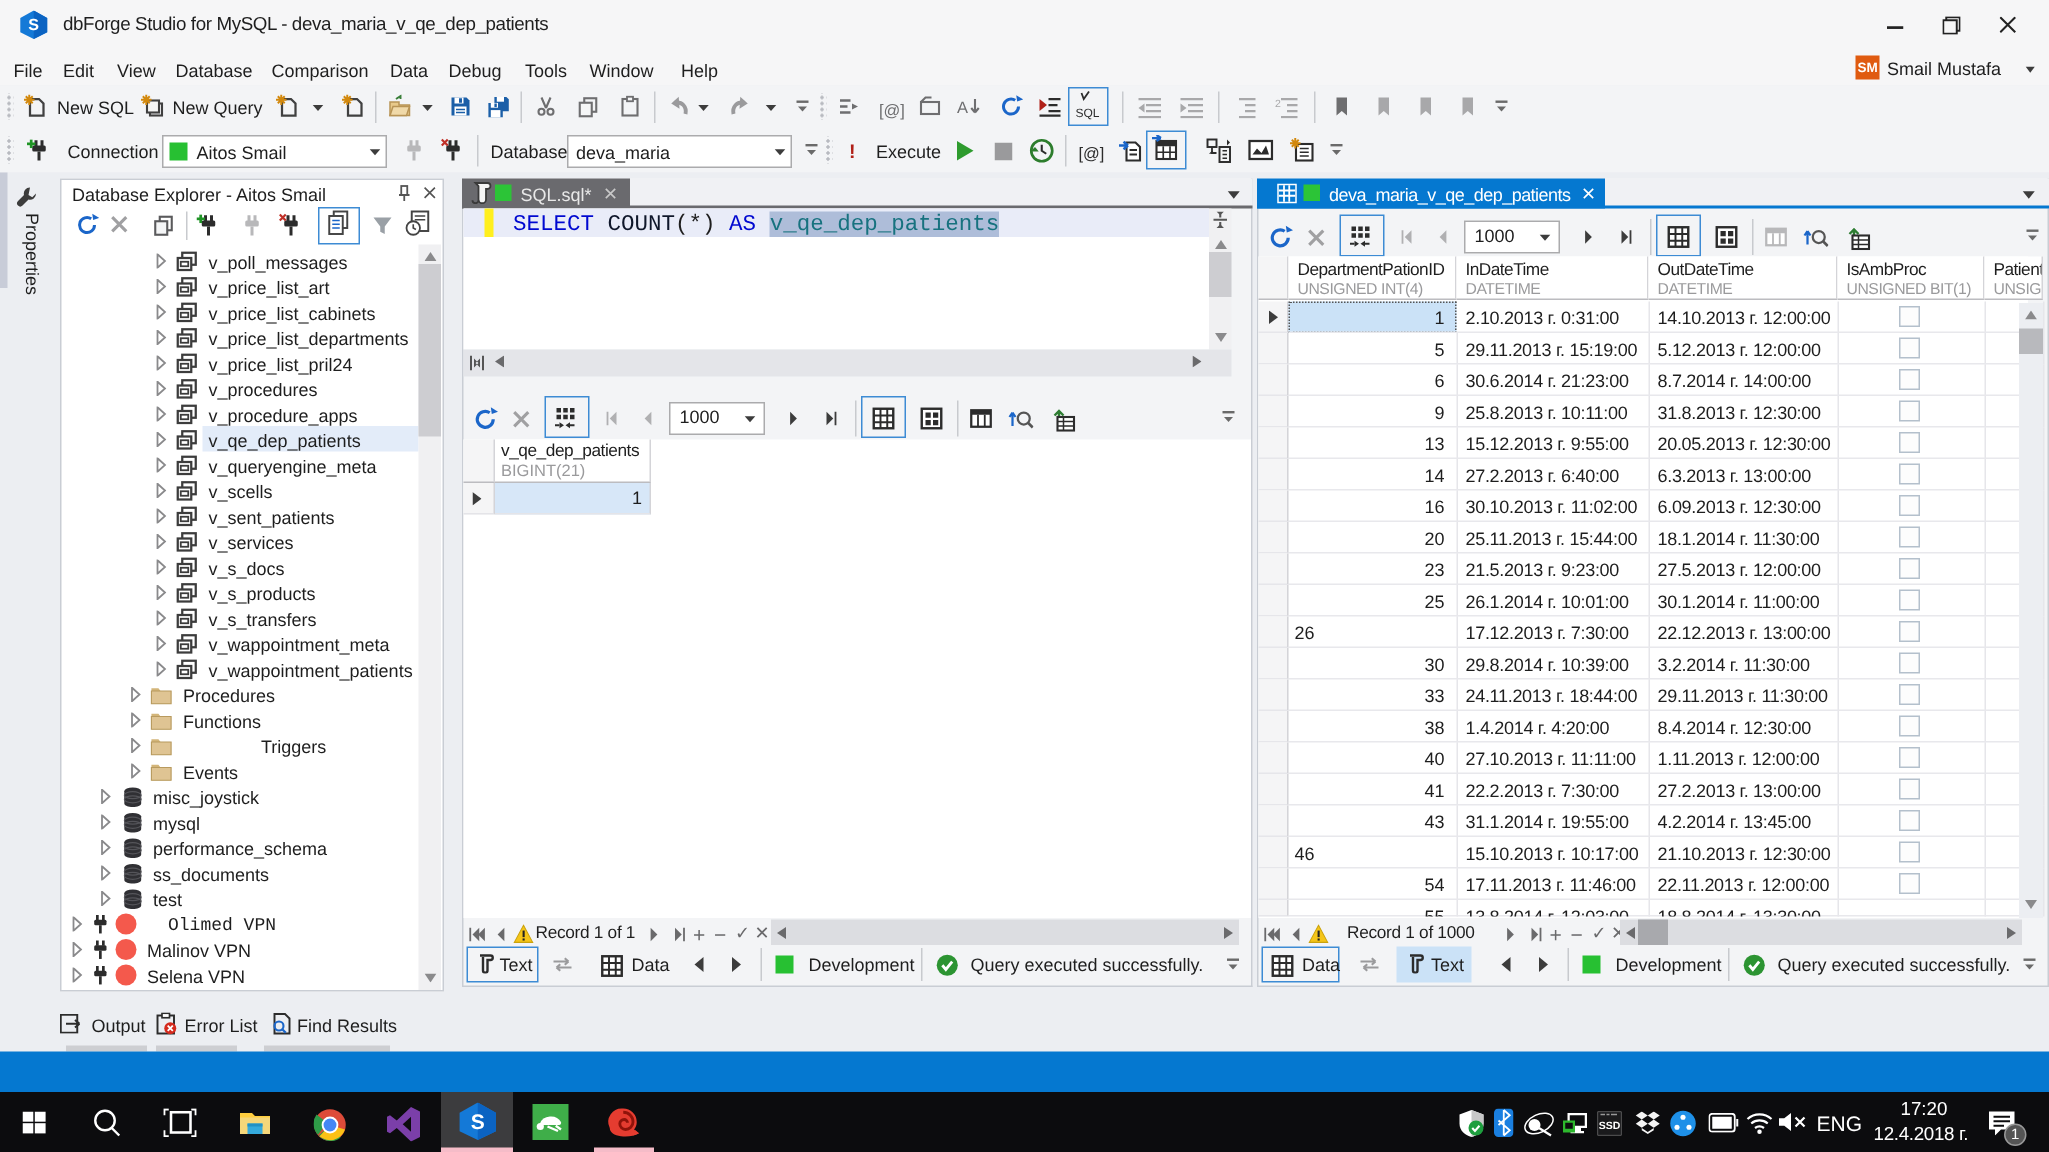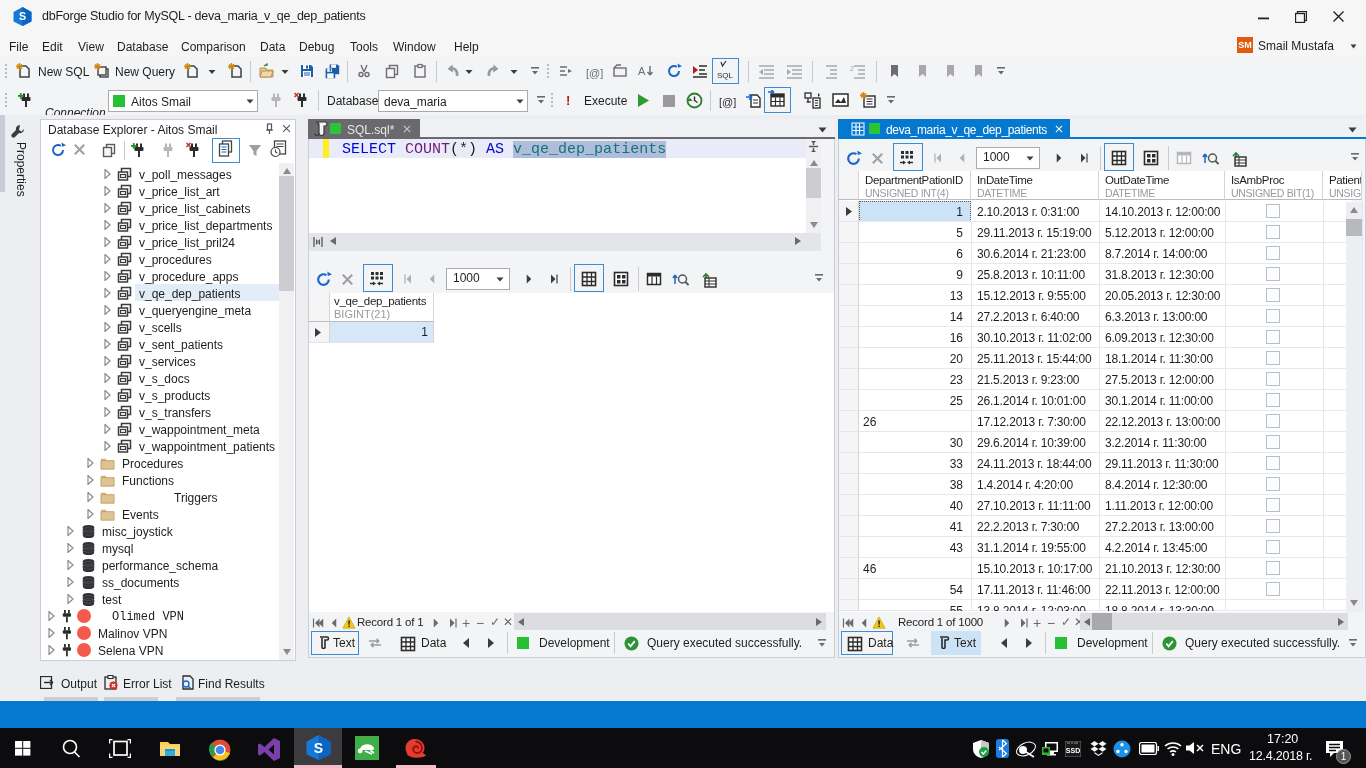--- a/index.html
+++ b/index.html
@@ -210,21 +210,21 @@
 <svg class="ic" style="left:18px;top:92px;" width="16" height="16" viewBox="0 0 16 16">
     <g fill="#2c2c2c">
       <rect x="5" y="1.5" width="2" height="4"></rect>
       <rect x="9" y="1.5" width="2" height="4"></rect>
       <rect x="3.5" y="5" width="9" height="4" rx="1"></rect>
       <rect x="7" y="9" width="2" height="6"></rect>
     </g>
     <rect x="0" y="3" width="5.6" height="1.8" fill="#1f9425"></rect>
     <rect x="1.9" y="1.1" width="1.8" height="5.6" fill="#1f9425"></rect>
   </svg>
-<div class="abs" style="left:45px;top:106px;font-style:italic;">Connection</div>
+<div class="abs" style="left:45px;top:94px;">Connection</div>
 <div class="abs" style="left:108px;top:90px;width:150px;height:22px;background:#fff;border:1px solid #ababad;"></div>
 <div class="abs" style="left:113px;top:95px;width:12px;height:12px;background:#27c032;"></div>
 <div class="abs" style="left:131px;top:95px;">Aitos Smail</div>
 <svg class="ic" style="left:246px;top:99px;" width="8" height="5" viewBox="0 0 8 5">
     <path d="M0.5 0.5l3.5 4 3.5-4z" fill="#3c3c3c"></path>
   </svg>
 <svg class="ic" style="left:268px;top:92px;" width="16" height="16" viewBox="0 0 16 16">
     <g fill="#b8b8ba">
       <rect x="5" y="1.5" width="2" height="4"></rect>
       <rect x="9" y="1.5" width="2" height="4"></rect>
@@ -670,21 +670,21 @@
 <div class="abs" style="left:347px;top:123px;color:#e8e8e8;">SQL.sql*</div>
 <svg class="ic" style="left:402px;top:124px;" width="10" height="10" viewBox="0 0 16 16">
     <path d="M3 3l10 10M13 3L3 13" stroke="#c8c8c8" stroke-width="1.8" fill="none"></path>
   </svg>
 <svg class="ic" style="left:818px;top:127px;" width="9" height="6" viewBox="0 0 9 6">
     <path d="M0.5 0.5l4 5 4-5z" fill="#3c3c3c"></path>
   </svg>
 <div class="abs" style="left:309px;top:139px;width:497px;height:94px;background:#fff;"></div>
 <div class="abs" style="left:309px;top:139px;width:497px;height:19px;background:#e9ecf8;"></div>
 <div class="abs" style="left:323px;top:139px;width:6px;height:19px;background:#ffef1e;"></div>
-<div class="abs" style="left:342px;top:141px;font-family:'Liberation Mono',monospace;font-size:15px;white-space:pre;"><span style="color:#0008d0;">SELECT</span> <span style="color:#701a75;">COUNT</span><span style="color:#1e1e1e;">(*)</span> <span style="color:#0008d0;">AS</span> <span style="background:#aebdd9;color:#17727f;">v_qe_dep_patients</span></div>
+<div class="abs" style="left:342px;top:141px;font-family:'Liberation Mono',monospace;font-size:15px;white-space:pre;"><span style="color:#0008d0;">SELECT</span> <span style="color:#0f172a;">COUNT</span><span style="color:#1e1e1e;">(*)</span> <span style="color:#0008d0;">AS</span> <span style="background:#aebdd9;color:#17727f;">v_qe_dep_patients</span></div>
 <div class="abs" style="left:806px;top:139px;width:15px;height:94px;background:#f0f0f2;"></div>
 <svg class="ic" style="left:808px;top:141px;" width="11" height="11" viewBox="0 0 11 11">
     <path d="M1 5.5h9M5.5 1v3M5.5 10v-3" stroke="#555" stroke-width="1.4"></path>
     <path d="M3 0h5L5.5 2.5zM3 11h5L5.5 8.5z" fill="#555"></path>
   </svg>
 <svg class="ic" style="left:810px;top:160px;" width="8" height="6" viewBox="0 0 8 6">
     <path d="M4 0L0 6h8z" fill="#8a8a8c"></path>
   </svg>
 <svg class="ic" style="left:810px;top:222px;" width="8" height="6" viewBox="0 0 8 6">
     <path d="M4 6L0 0h8z" fill="#8a8a8c"></path>
@@ -1081,21 +1081,21 @@
 <div class="abs" style="left:1105px;top:415px;white-space:nowrap;height:17px;overflow:hidden;width:124px;letter-spacing:-0.2px;">22.12.2013 г. 13:00:00</div>
 <div class="abs" style="left:1266px;top:414px;width:14px;height:14px;background:#fdfdfd;border:1px solid #b4c0cc;"></div>
 <div class="abs" style="left:839px;top:432px;width:20px;height:21px;background:#f5f5f6;border-right:1px solid #d4d4d8;border-bottom:1px solid #e6e6ea;overflow:hidden;"></div>
 <div class="abs" style="left:971px;top:432px;width:0px;height:21px;border-right:1px solid #e6e6ea;"></div>
 <div class="abs" style="left:1099px;top:432px;width:0px;height:21px;border-right:1px solid #e6e6ea;"></div>
 <div class="abs" style="left:1225px;top:432px;width:0px;height:21px;border-right:1px solid #e6e6ea;"></div>
 <div class="abs" style="left:1323px;top:432px;width:0px;height:21px;border-right:1px solid #e6e6ea;"></div>
 <div class="abs" style="left:1362px;top:432px;width:0px;height:21px;border-right:1px solid #e6e6ea;"></div>
 <div class="abs" style="left:859px;top:452px;width:493px;height:1px;background:#e8e8ec;"></div>
 <div class="abs" style="left:863px;top:436px;width:100px;text-align:right;height:17px;overflow:hidden;">30</div>
-<div class="abs" style="left:977px;top:436px;white-space:nowrap;height:17px;overflow:hidden;width:124px;letter-spacing:-0.2px;">29.6.2014 г. 10:39:00</div>
+<div class="abs" style="left:977px;top:436px;white-space:nowrap;height:17px;overflow:hidden;width:124px;letter-spacing:-0.2px;">29.8.2014 г. 10:39:00</div>
 <div class="abs" style="left:1105px;top:436px;white-space:nowrap;height:17px;overflow:hidden;width:124px;letter-spacing:-0.2px;">3.2.2014 г. 11:30:00</div>
 <div class="abs" style="left:1266px;top:435px;width:14px;height:14px;background:#fdfdfd;border:1px solid #b4c0cc;"></div>
 <div class="abs" style="left:839px;top:453px;width:20px;height:21px;background:#f5f5f6;border-right:1px solid #d4d4d8;border-bottom:1px solid #e6e6ea;overflow:hidden;"></div>
 <div class="abs" style="left:971px;top:453px;width:0px;height:21px;border-right:1px solid #e6e6ea;"></div>
 <div class="abs" style="left:1099px;top:453px;width:0px;height:21px;border-right:1px solid #e6e6ea;"></div>
 <div class="abs" style="left:1225px;top:453px;width:0px;height:21px;border-right:1px solid #e6e6ea;"></div>
 <div class="abs" style="left:1323px;top:453px;width:0px;height:21px;border-right:1px solid #e6e6ea;"></div>
 <div class="abs" style="left:1362px;top:453px;width:0px;height:21px;border-right:1px solid #e6e6ea;"></div>
 <div class="abs" style="left:859px;top:473px;width:493px;height:1px;background:#e8e8ec;"></div>
 <div class="abs" style="left:863px;top:457px;width:100px;text-align:right;height:17px;overflow:hidden;">33</div>

